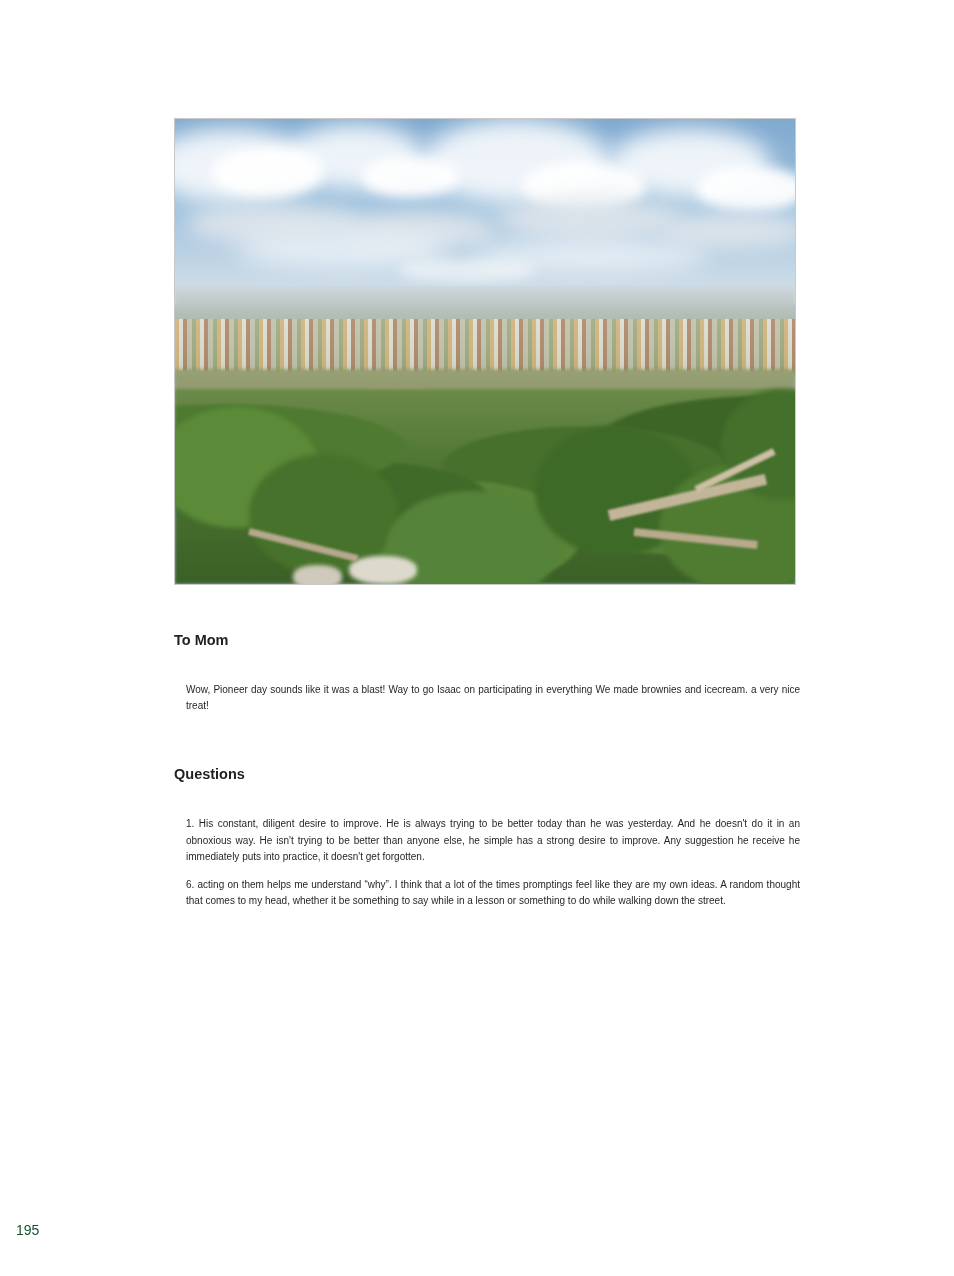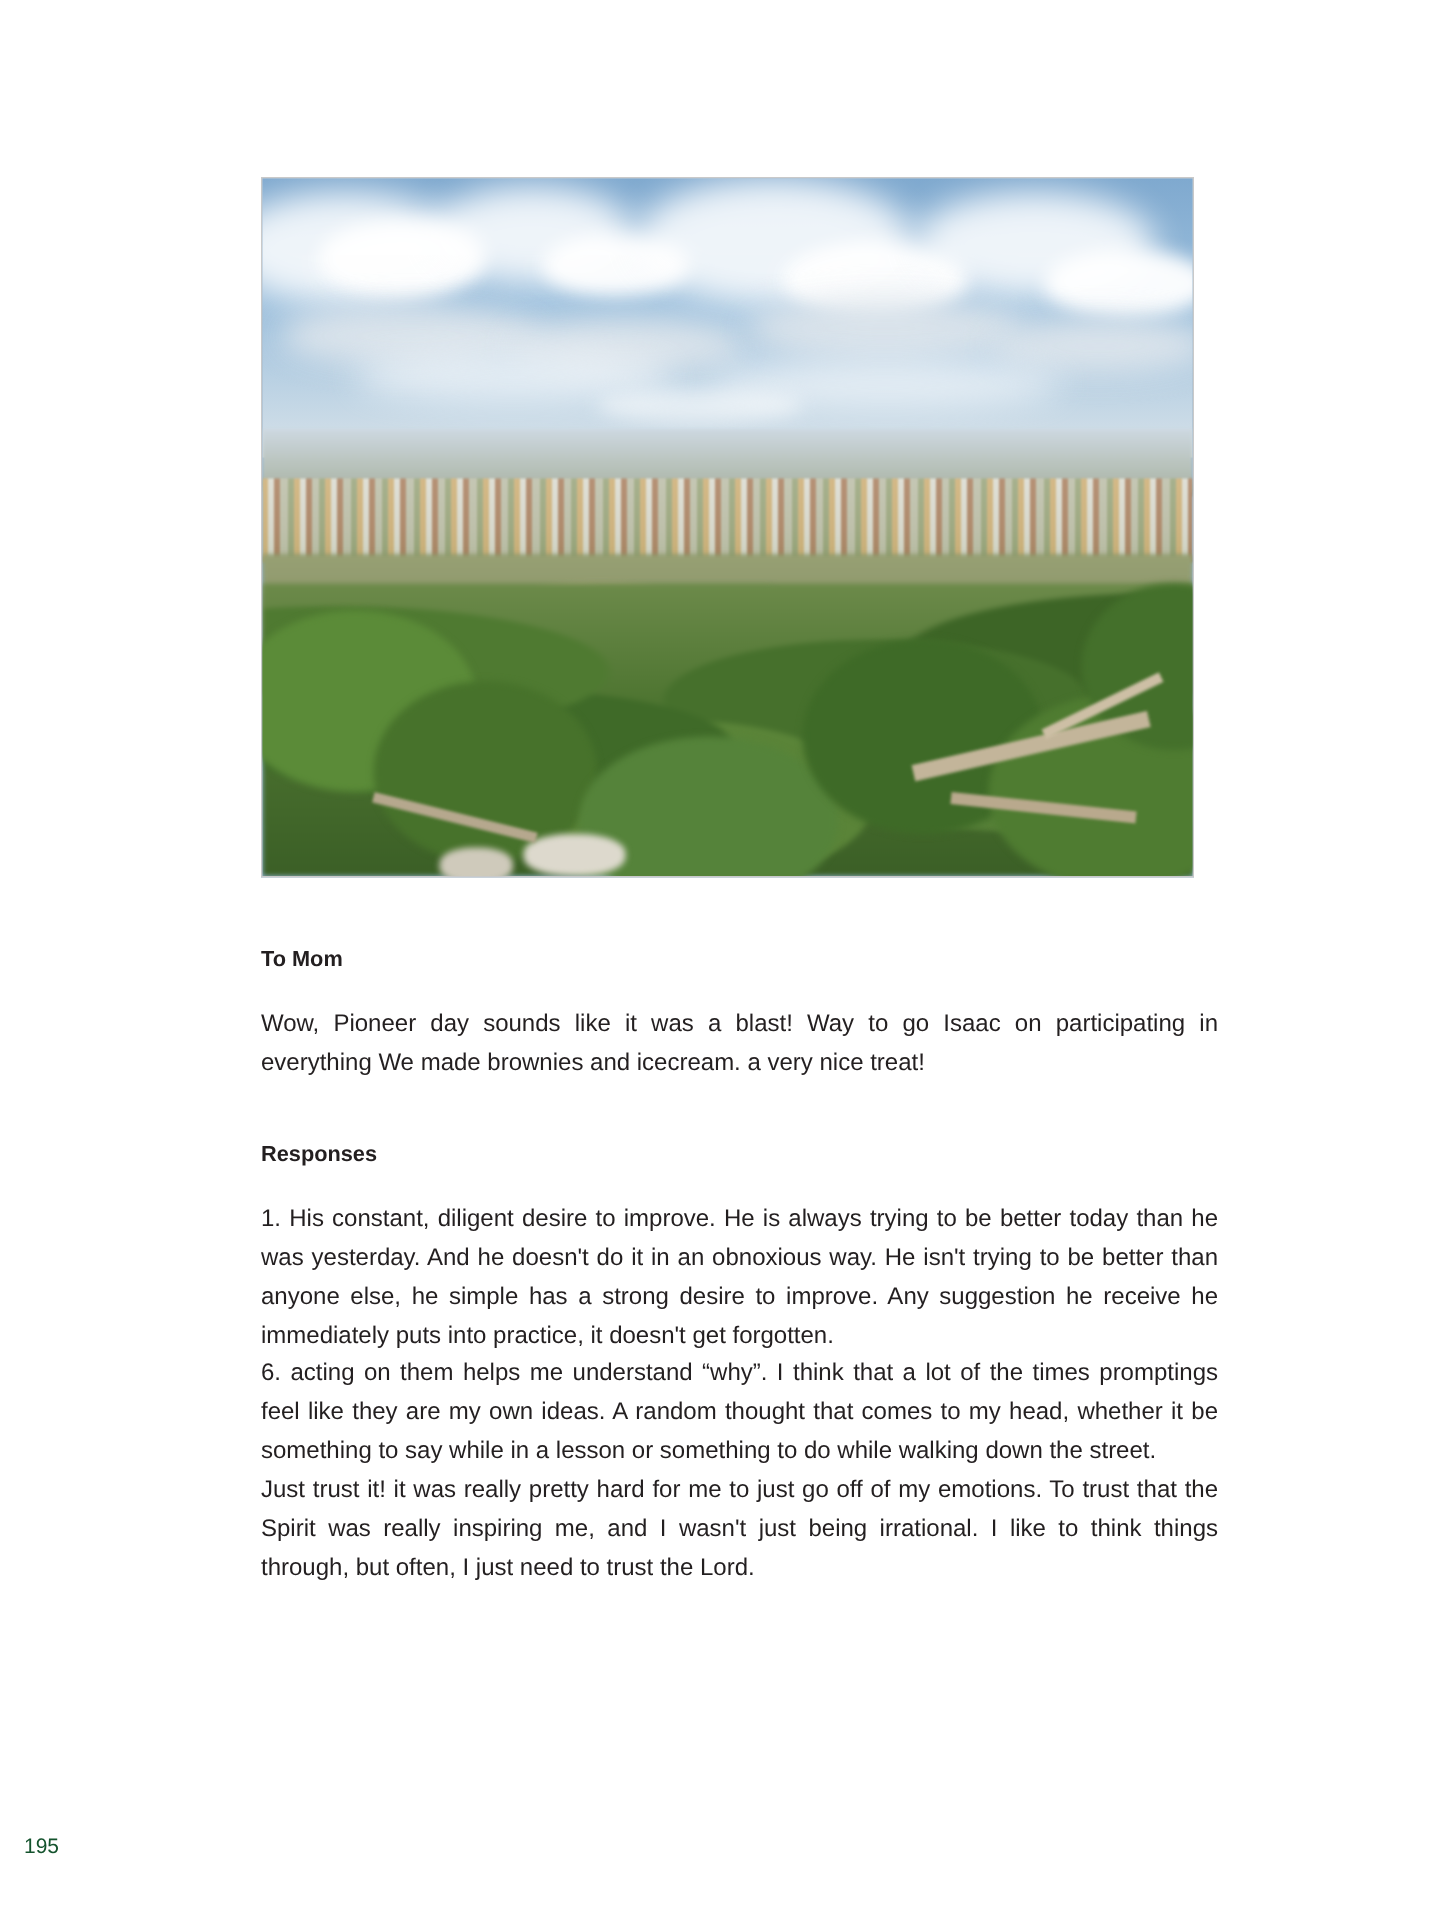--- a/index.html
+++ b/index.html
@@ -162,25 +162,25 @@
   }
 
   
   .heading {
     font-weight: bold;
     font-size: 14.5px;
     color: #231f20;
     margin: 0;
   }
   .block {
-    font-size: 16px;
+    font-size: 10px;
     line-height: 1.62;
     color: #231f20;
     text-align: justify;
-    margin: 0;
+    margin: 12px;
   }
   .block.nojust { text-align: left; }
   .sp-h-after { height: 22px; }
   .sp-p-after { height: 20px; }
   .photo-gap { height: 47px; }
 
   .page-number {
     position: absolute;
     left: 0;
     right: 0;
@@ -252,23 +252,22 @@
       <div class="sp-h-after"></div>
       <p class="block">Wow, Pioneer day sounds like it was a blast! Way to go Isaac on participating in everything We made brownies and icecream. a very nice treat!</p>
     </div>
 
     <div class="sp-p-after"></div>
 
 
     <div class="sp-p-after"></div>
 
     <div>
-      <p class="heading">Responses</p>
+      <p class="heading">Questions</p>
       <div class="sp-h-after"></div>
       <p class="block">1. His constant, diligent desire to improve. He is always trying to be better today than he was yesterday. And he doesn't do it in an obnoxious way. He isn't trying to be better than anyone else, he simple has a strong desire to improve. Any suggestion he receive he immediately puts into practice, it doesn't get forgotten.</p>
       <p class="block">6. acting on them helps me understand “why”. I think that a lot of the times promptings feel like they are my own ideas. A random thought that comes to my head, whether it be something to say while in a lesson or something to do while walking down the street.</p>
-      <p class="block">Just trust it! it was really pretty hard for me to just go off of my emotions. To trust that the Spirit was really inspiring me, and I wasn't just being irrational. I like to think things through, but often, I just need to trust the Lord.</p>
     </div>
 
   </div>
 
   <div class="page-number">195</div>
 </div>
 
 </body></html>

